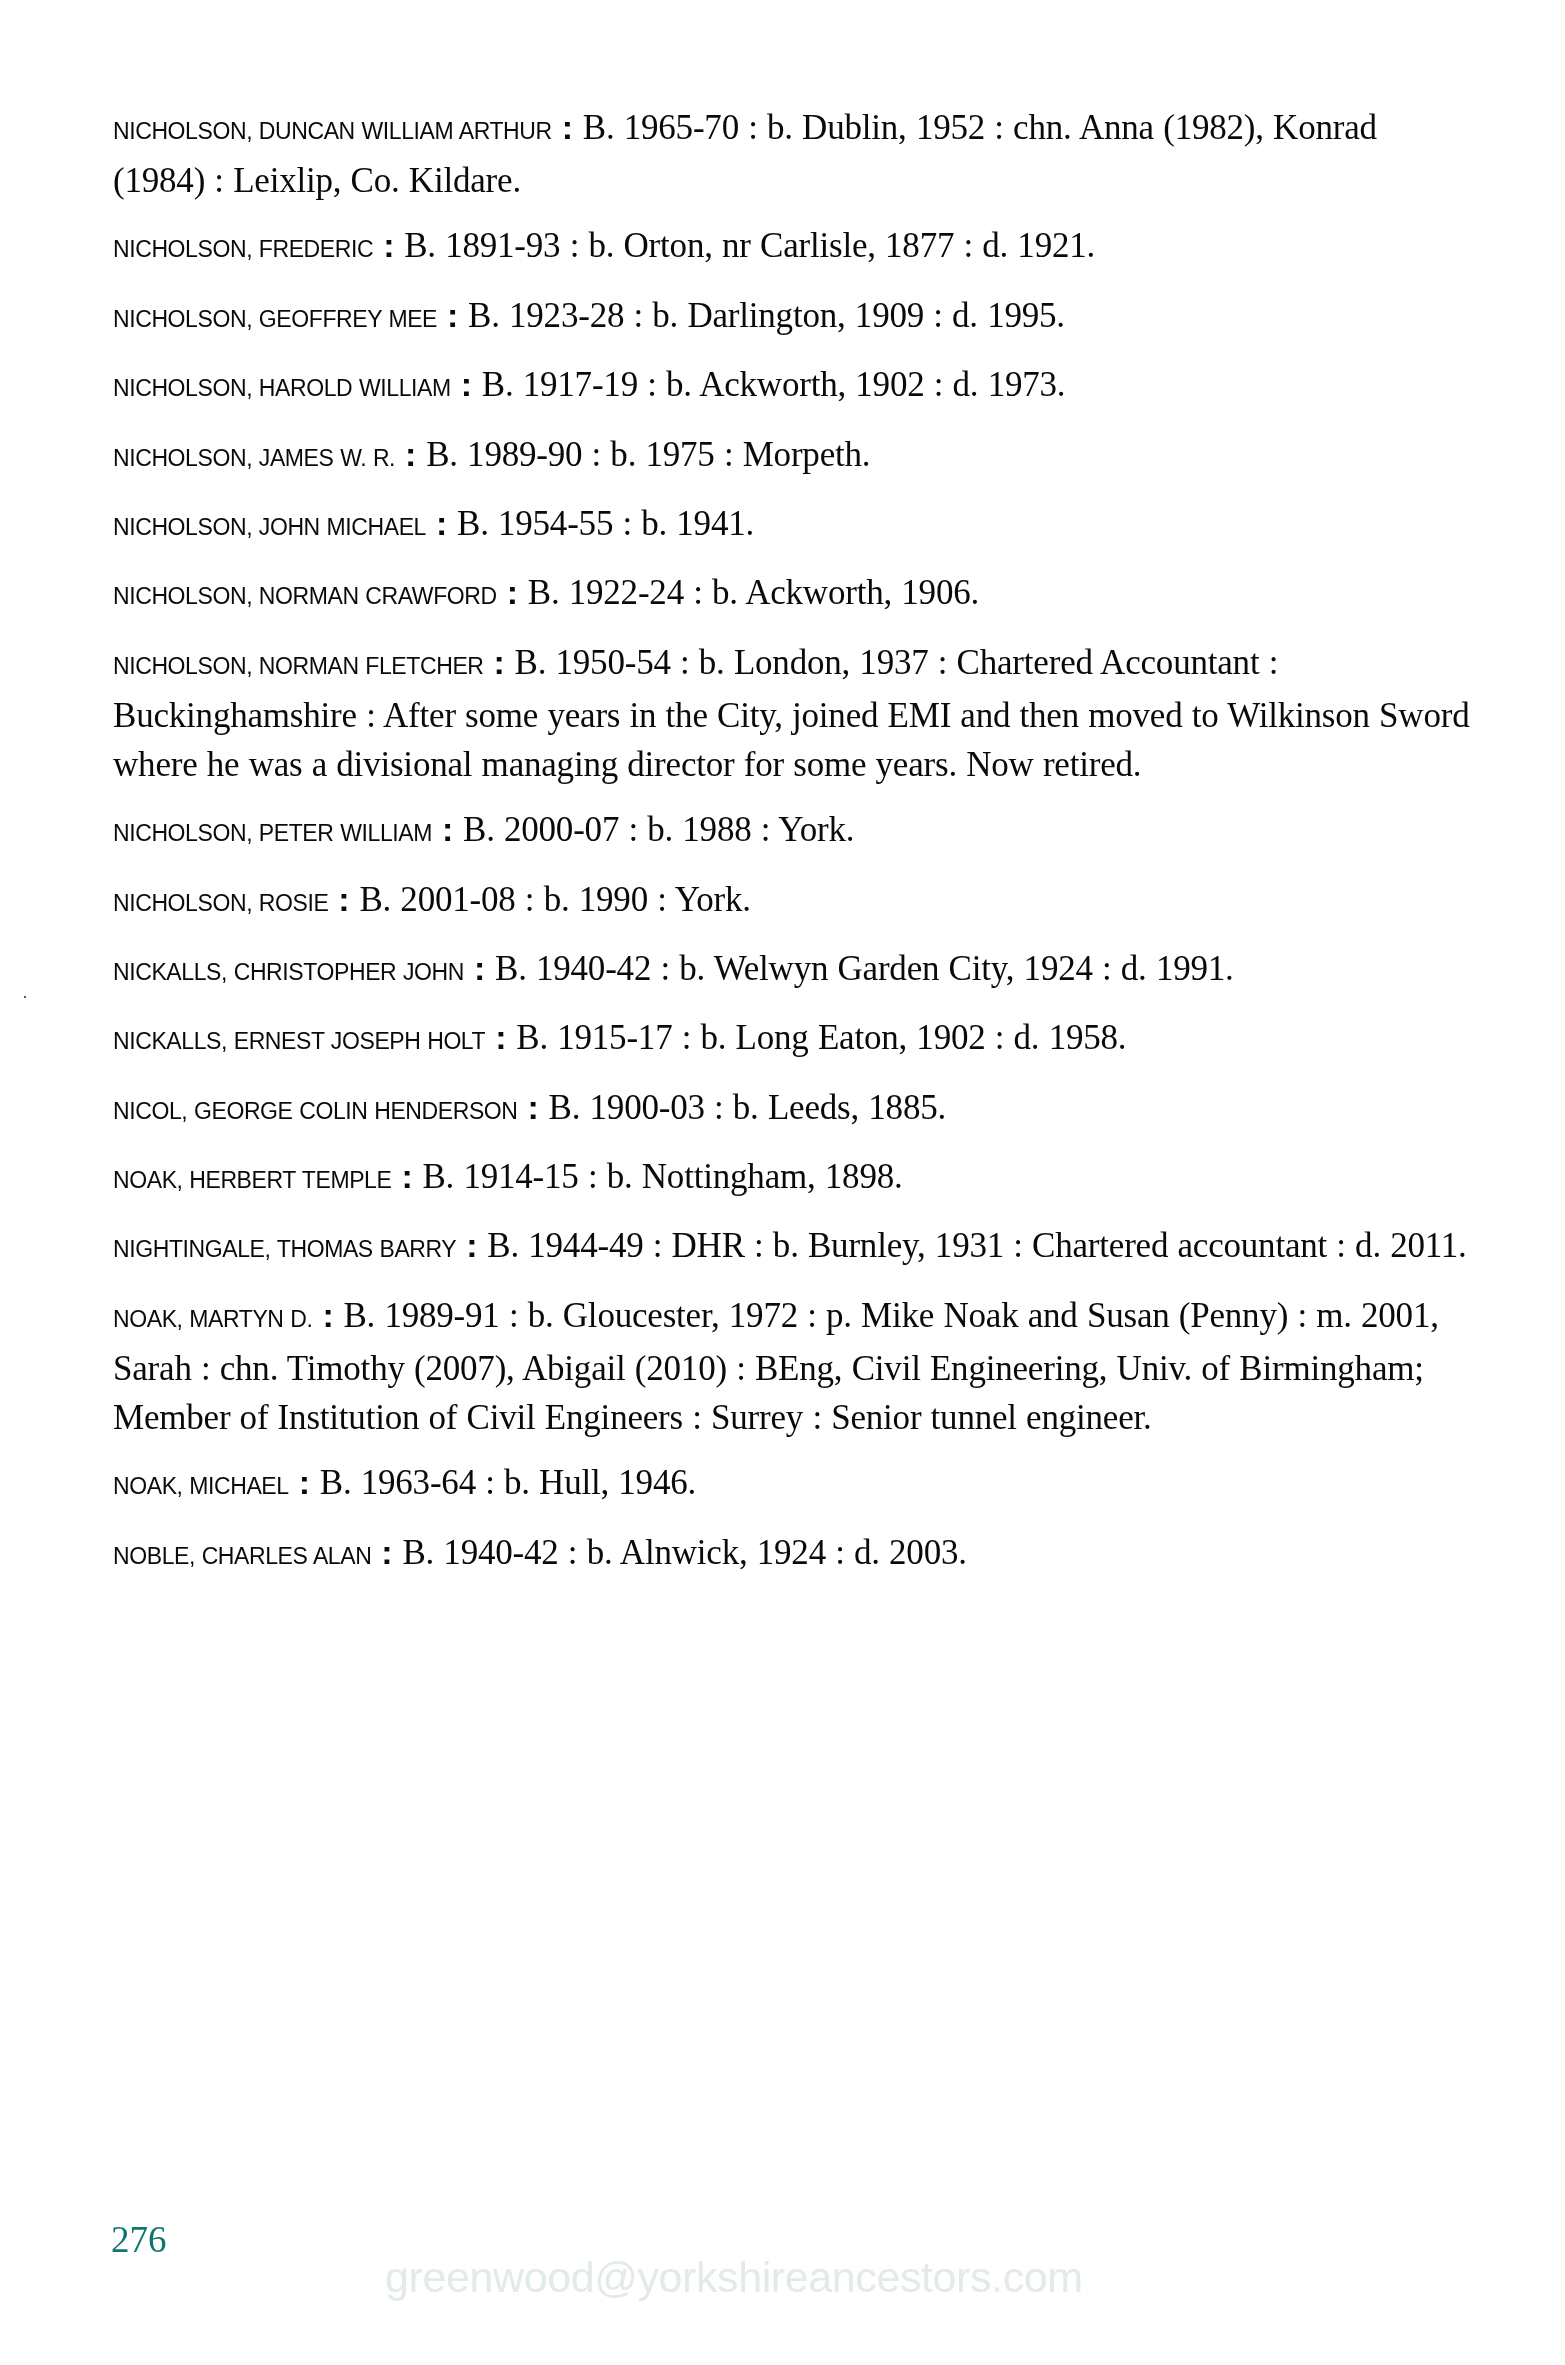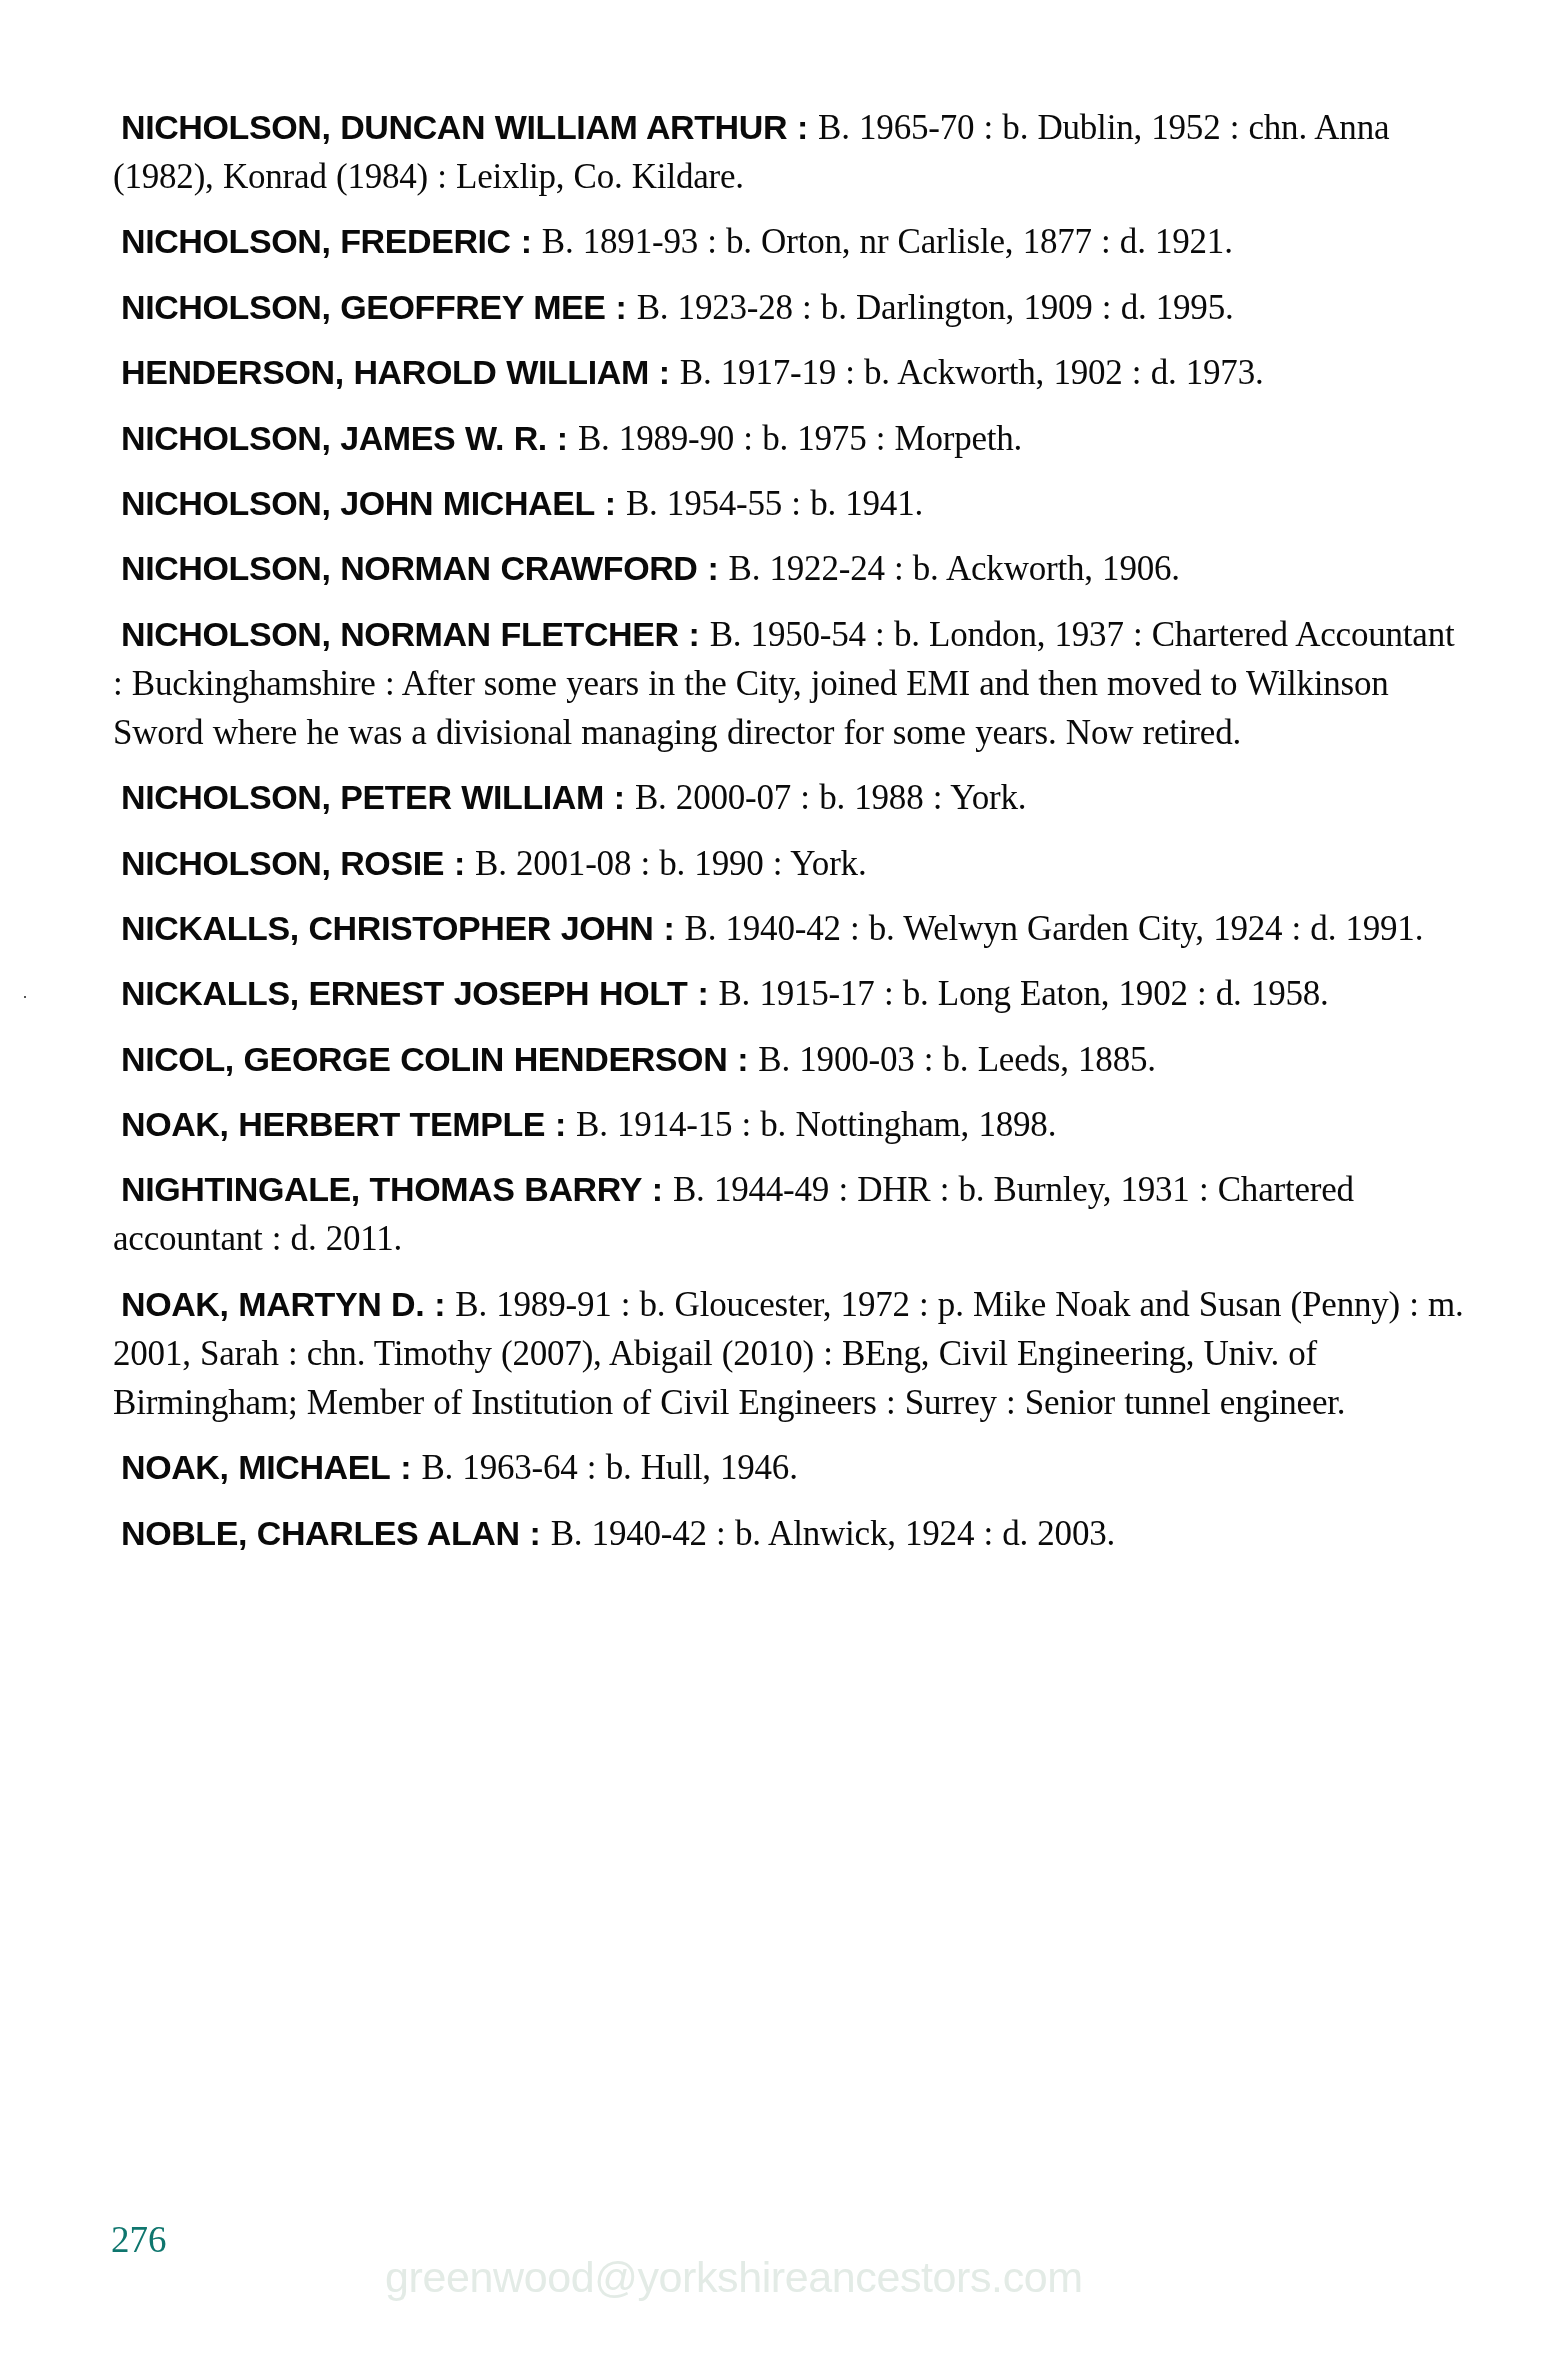--- a/index.html
+++ b/index.html
@@ -23,25 +23,24 @@
     .entry {
       font-family: "Liberation Serif", serif;
       font-size: 35px;
       line-height: 49px;
       margin: 0 0 16.4px 0;
       letter-spacing: -0.2px;
       word-spacing: 0.7px;
     }
     .entry .name {
       font-family: "Liberation Sans", sans-serif;
-      font-weight: bold;
-      font-size: 34px;
+      font-weight: normal;
+      font-size: 23px;
       letter-spacing: -0.4px;
       transform-origin: left;
-      margin-left: 8px;
     }
     .entry .sep {
       font-family: "Liberation Sans", sans-serif;
       font-weight: bold;
       font-size: 34px;
     }
     .page-number {
       position: absolute;
       left: 111px;
       top: 2218px;
@@ -67,21 +66,21 @@
       background: #555;
     }
   </style>
 </head>
 <body>
 
 <div class="page">
   <p class="entry"><span class="name">NICHOLSON, DUNCAN WILLIAM ARTHUR</span><span class="sep"> : </span><span class="details">B. 1965-70 : b. Dublin, 1952 : chn. Anna (1982), Konrad (1984) : Leixlip, Co. Kildare.</span></p>
   <p class="entry"><span class="name">NICHOLSON, FREDERIC</span><span class="sep"> : </span><span class="details">B. 1891-93 : b. Orton, nr Carlisle, 1877 : d. 1921.</span></p>
   <p class="entry"><span class="name">NICHOLSON, GEOFFREY MEE</span><span class="sep"> : </span><span class="details">B. 1923-28 : b. Darlington, 1909 : d. 1995.</span></p>
-  <p class="entry"><span class="name">HENDERSON, HAROLD WILLIAM</span><span class="sep"> : </span><span class="details">B. 1917-19 : b. Ackworth, 1902 : d. 1973.</span></p>
+  <p class="entry"><span class="name">NICHOLSON, HAROLD WILLIAM</span><span class="sep"> : </span><span class="details">B. 1917-19 : b. Ackworth, 1902 : d. 1973.</span></p>
   <p class="entry"><span class="name">NICHOLSON, JAMES W. R.</span><span class="sep"> : </span><span class="details">B. 1989-90 : b. 1975 : Morpeth.</span></p>
   <p class="entry"><span class="name">NICHOLSON, JOHN MICHAEL</span><span class="sep"> : </span><span class="details">B. 1954-55 : b. 1941.</span></p>
   <p class="entry"><span class="name">NICHOLSON, NORMAN CRAWFORD</span><span class="sep"> : </span><span class="details">B. 1922-24 : b. Ackworth, 1906.</span></p>
   <p class="entry"><span class="name">NICHOLSON, NORMAN FLETCHER</span><span class="sep"> : </span><span class="details">B. 1950-54 : b. London, 1937 : Chartered Accountant : Buckinghamshire : After some years in the City, joined EMI and then moved to Wilkinson Sword where he was a divisional managing director for some years. Now retired.</span></p>
   <p class="entry"><span class="name">NICHOLSON, PETER WILLIAM</span><span class="sep"> : </span><span class="details">B. 2000-07 : b. 1988 : York.</span></p>
   <p class="entry"><span class="name">NICHOLSON, ROSIE</span><span class="sep"> : </span><span class="details">B. 2001-08 : b. 1990 : York.</span></p>
   <p class="entry"><span class="name">NICKALLS, CHRISTOPHER JOHN</span><span class="sep"> : </span><span class="details">B. 1940-42 : b. Welwyn Garden City, 1924 : d. 1991.</span></p>
   <p class="entry"><span class="name">NICKALLS, ERNEST JOSEPH HOLT</span><span class="sep"> : </span><span class="details">B. 1915-17 : b. Long Eaton, 1902 : d. 1958.</span></p>
   <p class="entry"><span class="name">NICOL, GEORGE COLIN HENDERSON</span><span class="sep"> : </span><span class="details">B. 1900-03 : b. Leeds, 1885.</span></p>
   <p class="entry"><span class="name">NOAK, HERBERT TEMPLE</span><span class="sep"> : </span><span class="details">B. 1914-15 : b. Nottingham, 1898.</span></p>

